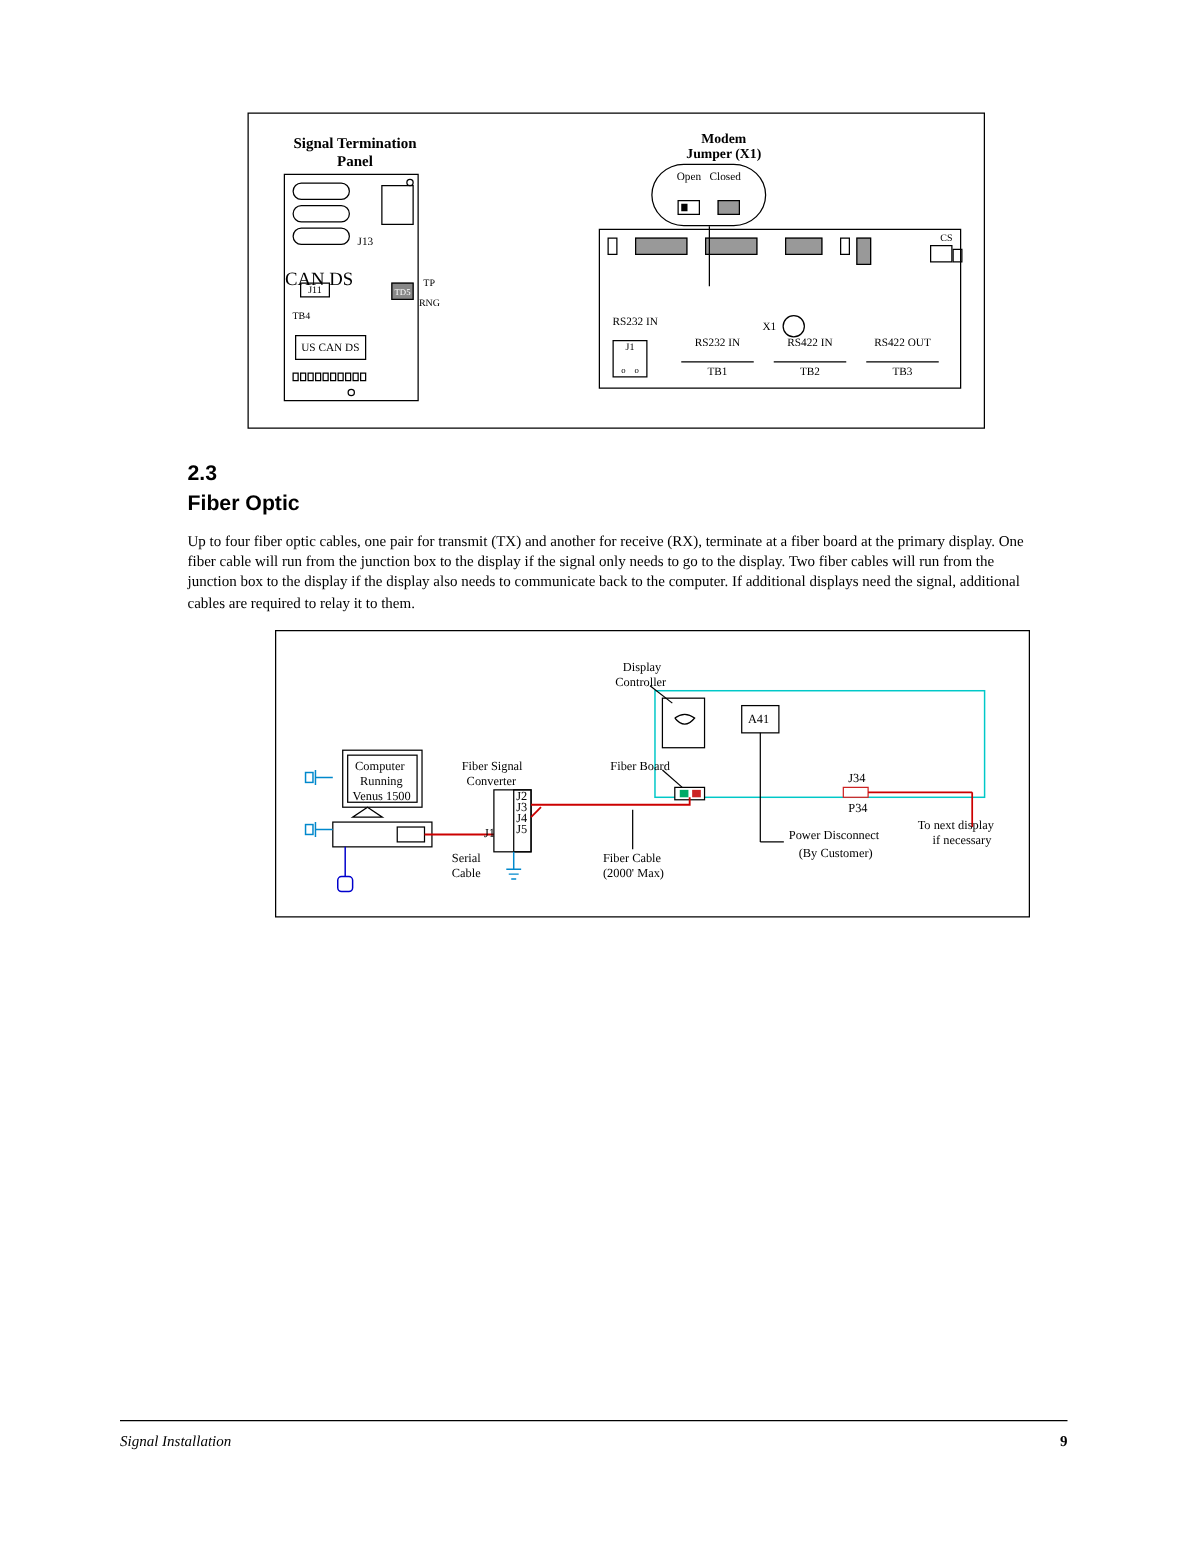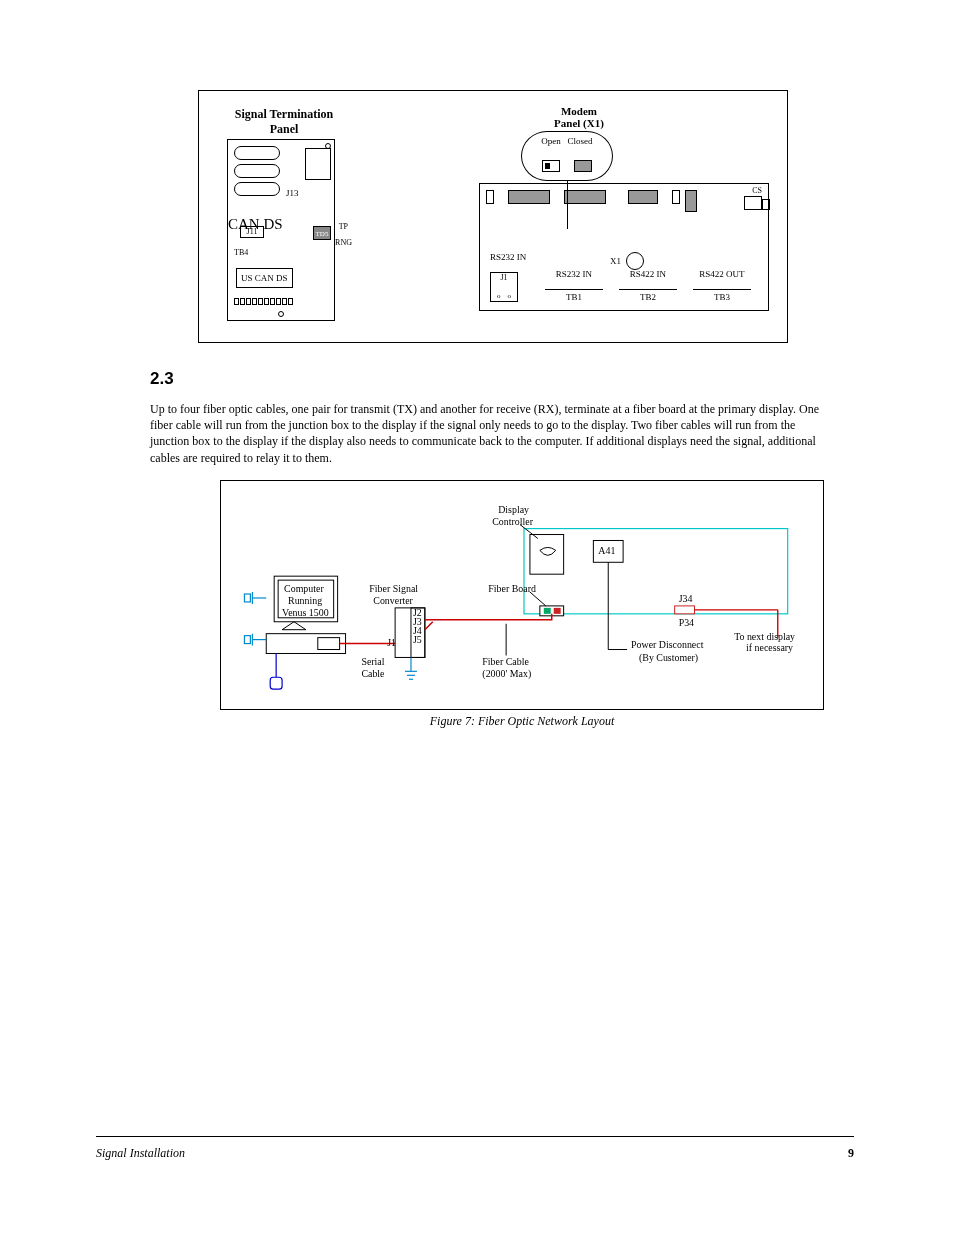--- a/index.html
+++ b/index.html
@@ -97,21 +97,21 @@
 
 <div class="page">
 
   <div class="fig-frame fig1">
     <div class="panel-label">
       <span>Signal Termination</span><br>
       <span>Panel</span>
     </div>
     <div class="modem-label">
       <span>Modem</span><br>
-      <span>Panel (X1)</span>
+      <span>Jumper (X1)</span>
     </div>
 
     <div class="bubble">
       <div class="ocl">
         <span>Open</span>&nbsp;&nbsp;
         <span>Closed</span>
       </div>
       <div class="sw sw1"></div>
       <div class="sw sw2"></div>
     </div>
@@ -179,20 +179,21 @@
         <div class="tb" style="left:202px; bottom:0;">
           <div class="lbl">RS422 OUT</div>
           <div class="line"></div>
           <div class="nm">TB3</div>
         </div>
       </div>
     </div>
   </div>
 
   <div class="section-num">2.3</div>
+  <div class="section-head">Fiber Optic</div>
   <p class="body-text">Up to four fiber optic cables, one pair for transmit (TX) and another for receive (RX), terminate at a fiber board at the primary display. One fiber cable will run from the junction box to the display if the signal only needs to go to the display. Two fiber cables will run from the junction box to the display if the display also needs to communicate back to the computer. If additional displays need the signal, additional cables are required to relay it to them.</p>
 
   <div class="fig-frame fig2">
     <svg viewBox="0 0 604 230">
 
       <rect x="304" y="48" width="266" height="86" fill="none" stroke="#00c8c8" stroke-width="1.2"></rect>
 
       <rect x="310" y="54" width="34" height="40" fill="none" stroke="#000"></rect>
       <path d="M320 70 q8 -6 16 0 q-8 10 -16 0" fill="none" stroke="#000"></path>
       <text x="278" y="32"><tspan>Display</tspan></text>
@@ -266,19 +267,18 @@
           <line x1="188" y1="200" x2="192" y2="200"></line>
       </g>
 
       <polyline points="204,140 256,140 332,140 332,134" fill="none" stroke="#c00" stroke-width="1.5"></polyline>
       <polyline points="204,150 212,142" fill="none" stroke="#c00" stroke-width="1.5"></polyline>
       <text x="262" y="186"><tspan>Fiber Cable</tspan></text>
       <text x="262" y="198"><tspan>(2000' Max)</tspan></text>
       <line x1="286" y1="176" x2="286" y2="144" stroke="#000"></line>
     </svg>
   </div>
-  <div class="fig-caption" style="margin-left:70px; width:604px;">Figure 7: Fiber Optic Network Layout</div>
 
 </div>
 
 <div class="footer-rule"></div>
 <div class="footer-left">Signal Installation</div>
 <div class="footer-right">9</div>
 
 </body></html>

